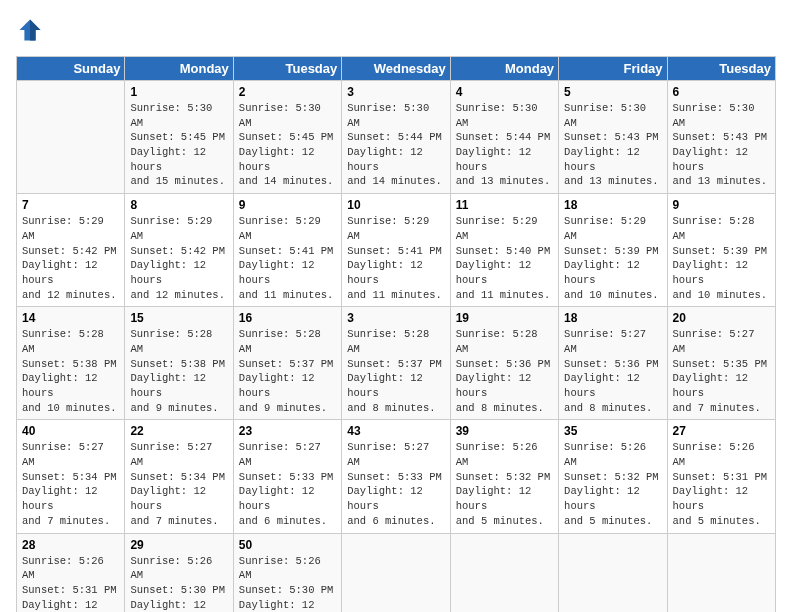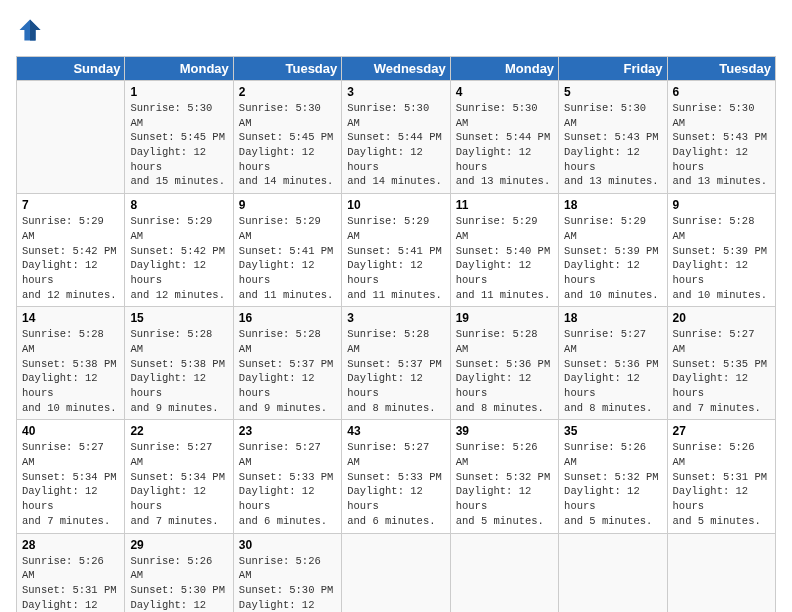--- a/index.html
+++ b/index.html
@@ -327,21 +327,21 @@
 and 4 minutes.</div>
         </td>
         <td>
           <span class="day-num">29</span>
           <div class="day-info" style="white-space: pre-line;">Sunrise: 5:26 AM
 Sunset: 5:30 PM
 Daylight: 12 hours
 and 4 minutes.</div>
         </td>
         <td>
-          <span class="day-num">30</span>
+          <span class="day-num">50</span>
           <div class="day-info" style="white-space: pre-line;">Sunrise: 5:26 AM
 Sunset: 5:30 PM
 Daylight: 12 hours
 and 3 minutes.</div>
         </td>
         <td></td>
         <td></td>
         <td></td>
         <td></td>
       </tr>

